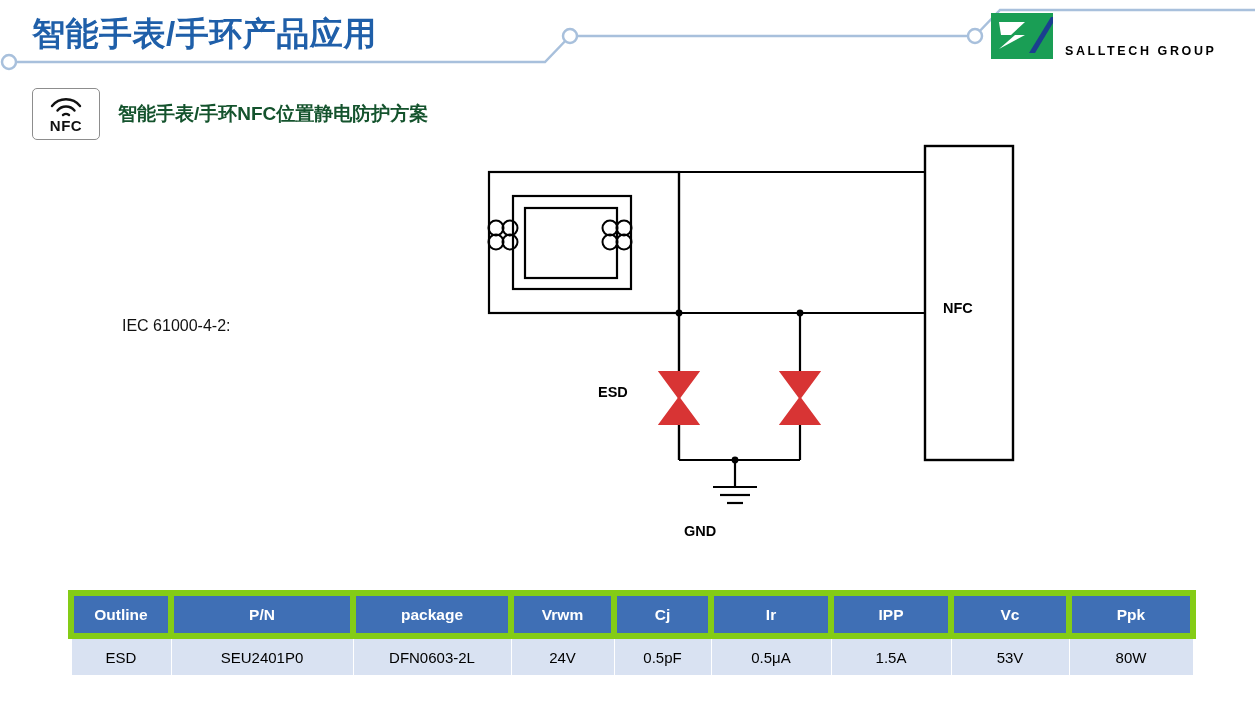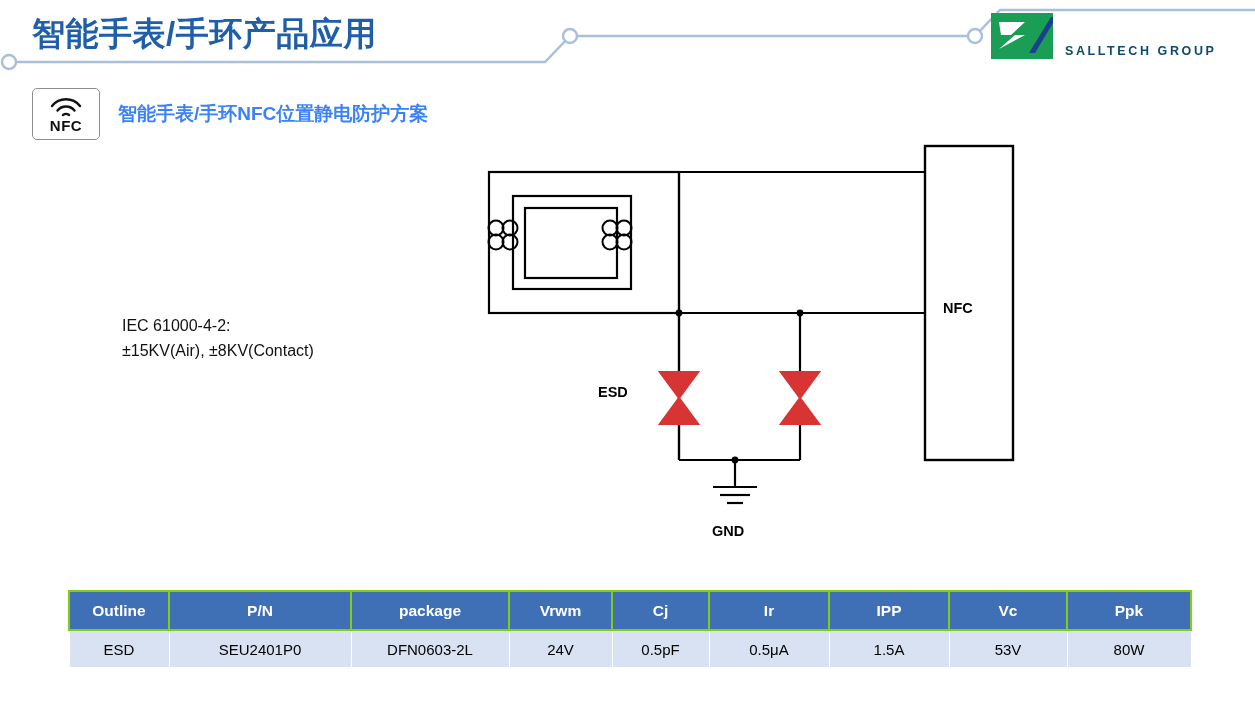--- a/index.html
+++ b/index.html
@@ -60,21 +60,21 @@
     color: #1a3f8f;
     letter-spacing: 3px;
     white-space: nowrap;
   }
   #logo-en {
     position: absolute;
     left: 78px;
     top: 34px;
     font-size: 12.5px;
     font-weight: bold;
-    color: #0c4a6e;
+    color: #000000;
     letter-spacing: 2.6px;
     white-space: nowrap;
   }
 
   
   #nfc-badge {
     position: absolute;
     left: 32px;
     top: 88px;
     width: 68px;
@@ -100,70 +100,71 @@
     font-weight: bold;
     color: #111;
     letter-spacing: 0.5px;
   }
   #section-heading {
     position: absolute;
     left: 118px;
     top: 101px;
     font-size: 19px;
     font-weight: bold;
-    color: #3b82f6;
+    color: #14532d;
     white-space: nowrap;
   }
 
   
   #schematic {
     position: absolute;
     left: 0;
     top: 0;
     width: 1255px;
     height: 580px;
   }
 
   #iec-note {
     position: absolute;
     left: 122px;
     top: 313px;
     font-size: 16px;
     color: #111;
     line-height: 25px;
     white-space: nowrap;
+    text-align: center;
   }
 
   .sch-label {
     position: absolute;
     font-size: 14.5px;
     font-weight: bold;
     color: #000;
     white-space: nowrap;
   }
   #label-esd  { left: 598px; top: 384px; }
-  #label-gnd  { left: 712px; top: 523px; }
+  #label-gnd  { left: 684px; top: 523px; }
   #label-nfc  { left: 943px; top: 300px; }
 
   
   #spec-table {
     position: absolute;
     left: 68px;
     top: 590px;
     width: 1122px;
     border-collapse: collapse;
     table-layout: fixed;
   }
   #spec-table th {
     background: #3f6fb5;
     color: #ffffff;
     font-size: 15.5px;
     font-weight: bold;
     height: 35px;
-    border: 2px solid #84cc16;
+    border: 6px solid #84cc16;
     text-align: center;
   }
   #spec-table td {
     background: #d9e2f2;
     color: #000000;
     font-size: 15px;
     height: 34px;
     border: 1px solid #ffffff;
     text-align: center;
   }
@@ -263,21 +264,20 @@
     <path d="M781 424 L800 398 L819 424 Z" fill="#d83434"></path>
   </g>
 
   <circle cx="679" cy="313" r="3.4" fill="#000"></circle>
   <circle cx="800" cy="313" r="3.4" fill="#000"></circle>
   <circle cx="735" cy="460" r="3.4" fill="#000"></circle>
 </svg>
 
 <div id="iec-note">
   <div>IEC 61000-4-2:</div>
-  <div>±15KV(Air), ±8KV(Contact)</div>
 </div>
 
 <div class="sch-label" id="label-esd">ESD</div>
 <div class="sch-label" id="label-gnd">GND</div>
 <div class="sch-label" id="label-nfc">NFC</div>
 
 <table id="spec-table">
   <colgroup>
     <col style="width:100px">
     <col style="width:182px">

